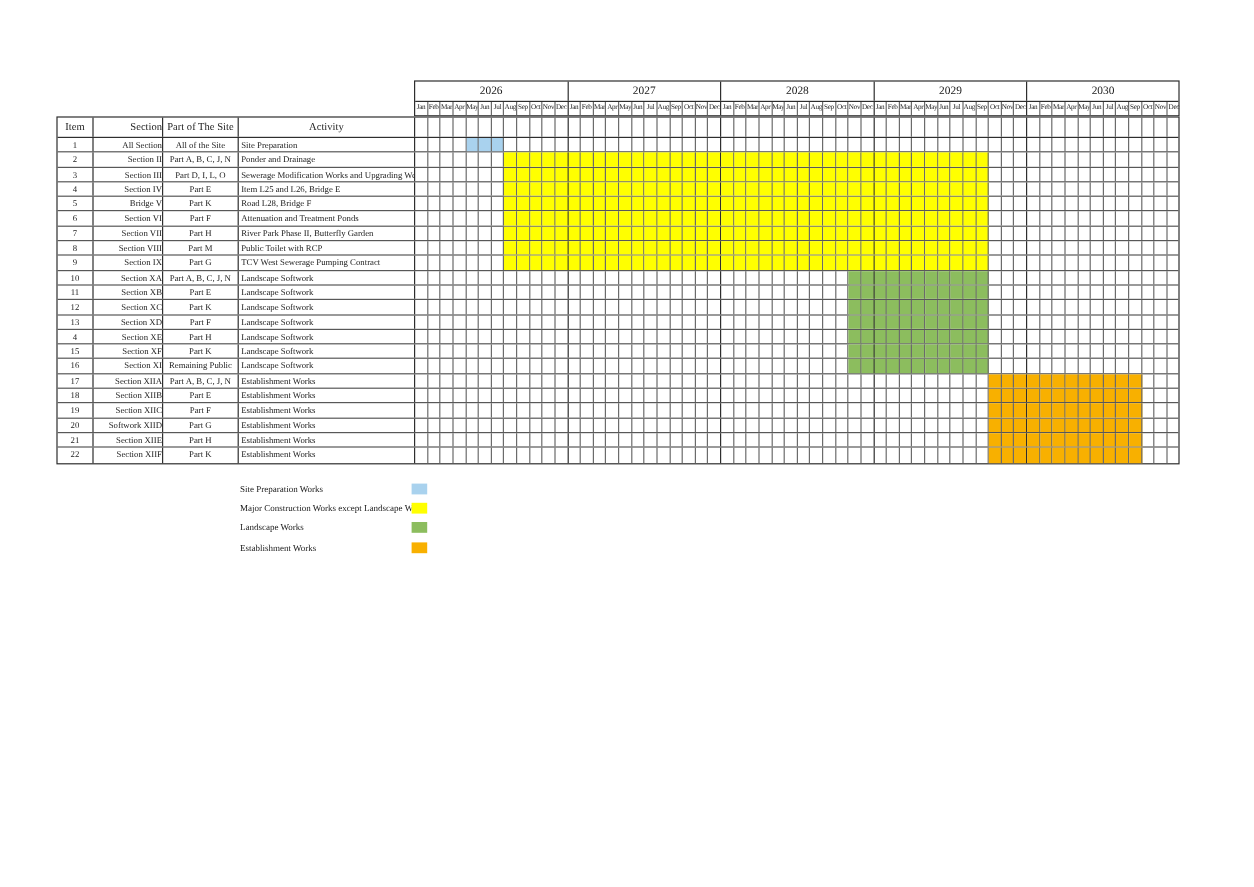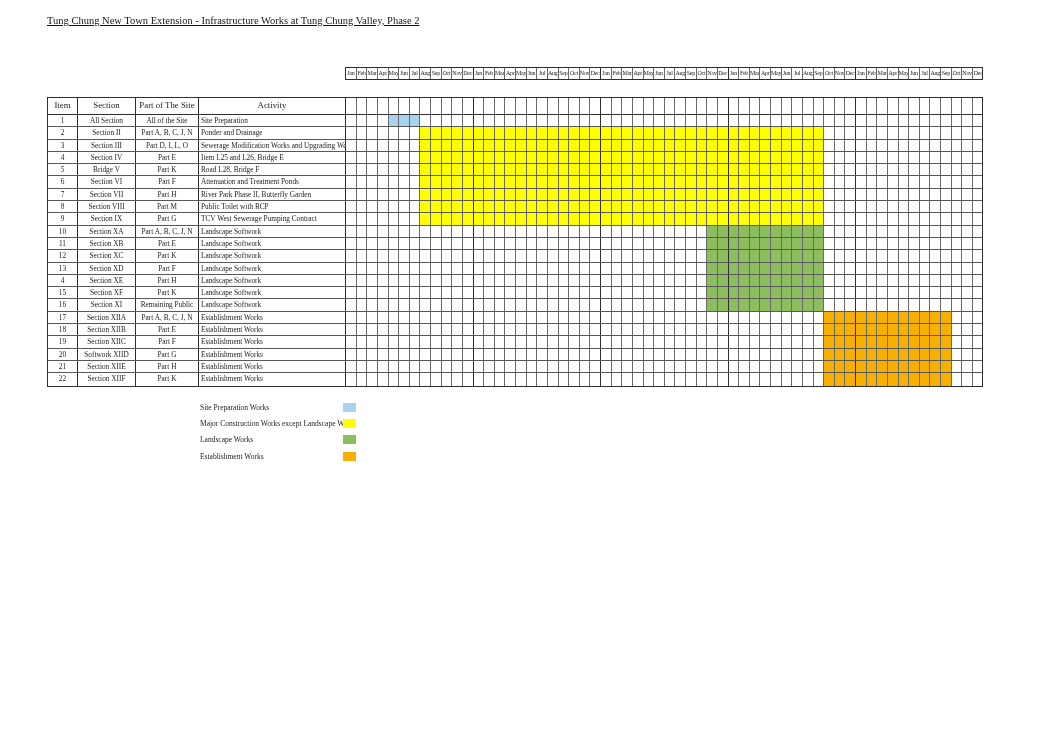--- a/index.html
+++ b/index.html
@@ -28,47 +28,53 @@
   .month-row .mcell:last-child, .header-row .mcell:last-child, .drow .mcell:last-child { border-right:none; }
   .mlabel { font-size:6px; line-height:10px; text-align:center; letter-spacing:-0.3px; }
 
   
   .body-grid { position:absolute; left:0; top:30px; width:936px;
                border:1px solid #2e2e2e; background:#fff; }
   .header-row { display:flex; height:17px; border-bottom:1px solid #2e2e2e; }
   .cell { border-right:1px solid #2e2e2e; text-align:center; overflow:hidden;
           white-space:nowrap; height:100%; }
   .c-item { flex:0 0 30px; }
-  .c-section { flex:0 0 58px; }
+  .c-section { flex:0 0 58px;text-align:right; }
   .c-part { flex:0 0 63px; }
   .c-activity { flex:0 0 147px; }
   .header-row .cell { font-size:8.8px; line-height:15.5px; }
   .drow { display:flex; height:12.3px; border-bottom:1px solid #585858; }
   .drow:last-child { border-bottom:none; }
   .drow .cell { font-size:7.3px; line-height:11px; }
   .drow .c-activity { text-align:left; padding-left:2px; }
 
   
   .legend { position:absolute; left:200px; top:399px; }
   .lrow { display:flex; align-items:center; height:16.4px; }
   .llabel { width:143px; font-size:7.5px; white-space:nowrap; overflow:hidden; color:#1c1c1c; }
   .lswatch { width:13px; height:9px; }
 </style>
 </head>
 <body>
 
 <div class="page">
 
   <div class="titles">
-    <div class="title-line">Tung Chung New Town Extension - Infrastructure Works at Tung Chung Valley, Phase 2</div>
   </div>
 
   <div class="gantt">
 
     <div class="timeline-header">
+      <div class="year-row">
+          <div class="year-cell">2026</div>
+          <div class="year-cell">2027</div>
+          <div class="year-cell">2028</div>
+          <div class="year-cell">2029</div>
+          <div class="year-cell">2030</div>
+        </div>
       <div class="month-row">
           <div class="mcell mlabel">Jan</div>
           <div class="mcell mlabel">Feb</div>
           <div class="mcell mlabel">Mar</div>
           <div class="mcell mlabel">Apr</div>
           <div class="mcell mlabel">May</div>
           <div class="mcell mlabel">Jun</div>
           <div class="mcell mlabel">Jul</div>
           <div class="mcell mlabel">Aug</div>
           <div class="mcell mlabel">Sep</div>

